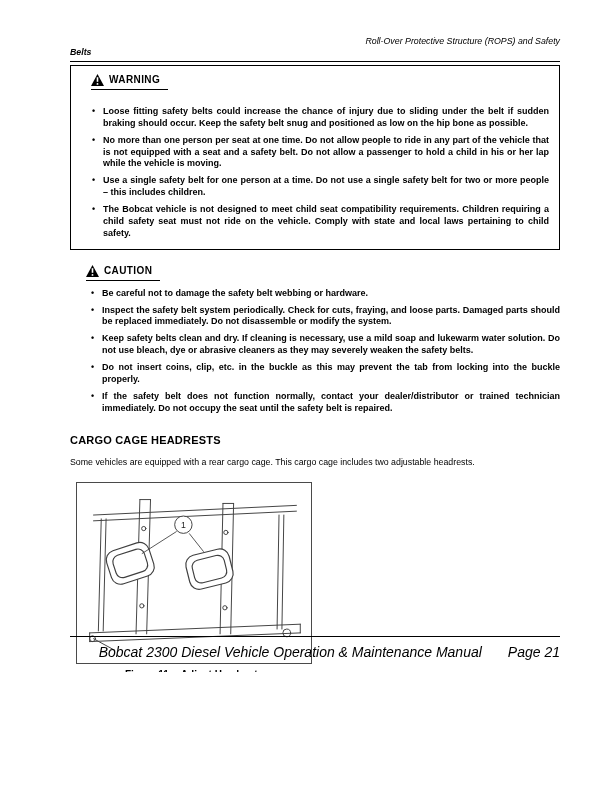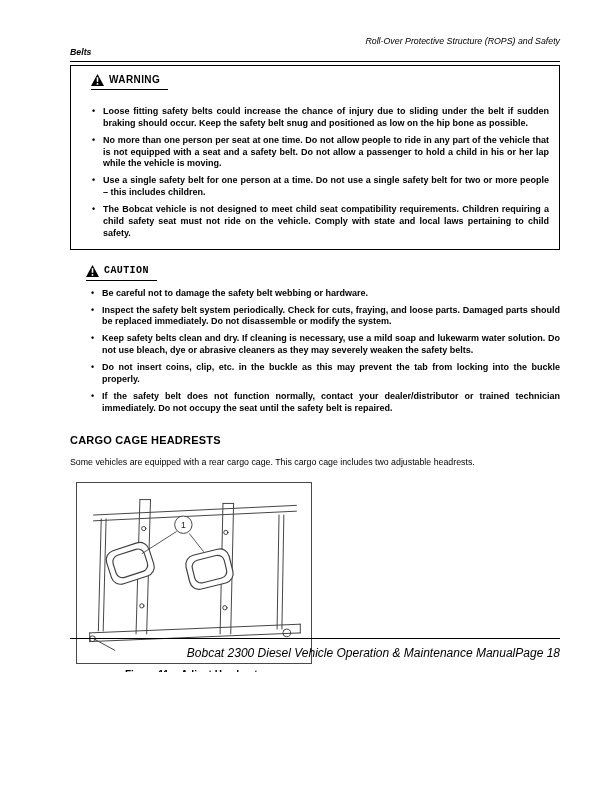--- a/index.html
+++ b/index.html
@@ -51,21 +51,21 @@
     padding-left: 12px;
     font-weight: bold;
     font-size: 9px;
     line-height: 1.32;
     text-align: justify;
     margin-bottom: 5px;
   }
   ul.bullets li::before { content: "\2022"; position: absolute; left: 1px; top: 0; }
 
   .caution-section { margin-top: 13px; }
-  .caution-section .alert-head { margin-left: 16px; font-family: Liberation Mono, monospace; }
+  .caution-section .alert-head { margin-left: 16px; }
   .caution-section ul.bullets { margin-left: 20px; margin-top: 7px; }
 
   
   .section-heading { font-size: 11px; font-weight: bold; margin-top: 19px; letter-spacing: 0.2px; }
   .sub-heading { font-size: 10.2px; font-weight: bold; margin-top: 14px; }
   .body-text { font-size: 8.8px; margin-top: 11px; line-height: 1.3; }
 
   
   .figure-box {
     width: 236px;
@@ -87,21 +87,22 @@
     font-weight: bold;
   }
   .cap-gap { display: inline-block; width: 12px; }
 
   
   .footer { position: absolute; left: 70px; right: 52px; bottom: 12px; }
   .footer-rule { border-top: 1px solid #000; margin-bottom: 7px; }
   .footer-line {
     display: flex;
     justify-content: flex-end;
-    font-size: 12px;
+    gap: 26px;
+    font-size: 14px;
     font-style: italic;
   }
 </style>
 </head>
 <body>
 
 <div class="page">
 
   <div class="running-head">
     <div class="line1">Roll-Over Protective Structure (ROPS) and Safety</div>
@@ -208,17 +209,17 @@
     </svg>
   </div>
   <div class="figure-caption">
     <span>Figure 11</span><span class="cap-gap"></span><span>Adjust Headrests</span>
   </div>
 
   <div class="footer">
     <div class="footer-rule"></div>
     <div class="footer-line">
       <span>Bobcat 2300 Diesel Vehicle Operation &amp; Maintenance Manual</span>
-      <span>Page 18</span>
+      <span>Page 21</span>
     </div>
   </div>
 
 </div>
 
 </body></html>

